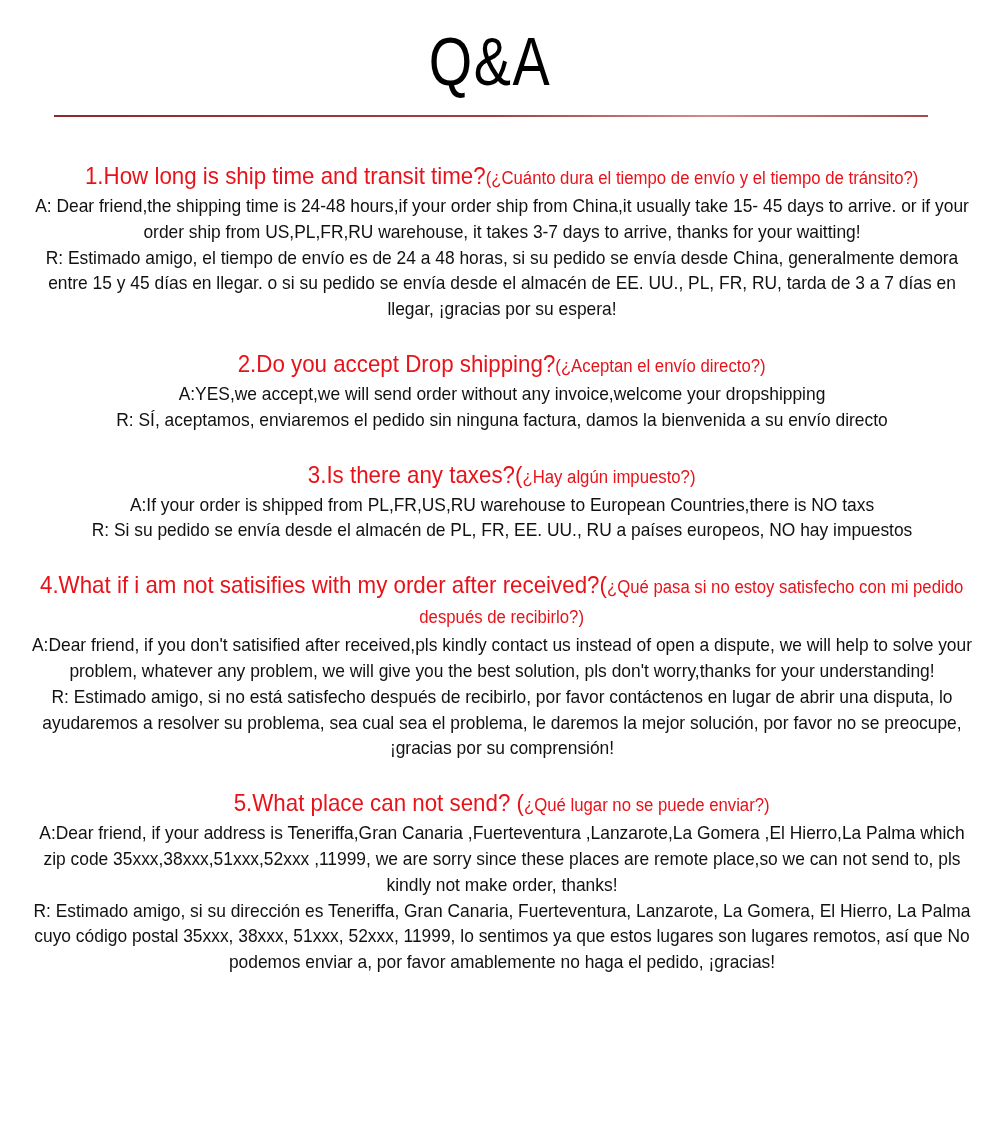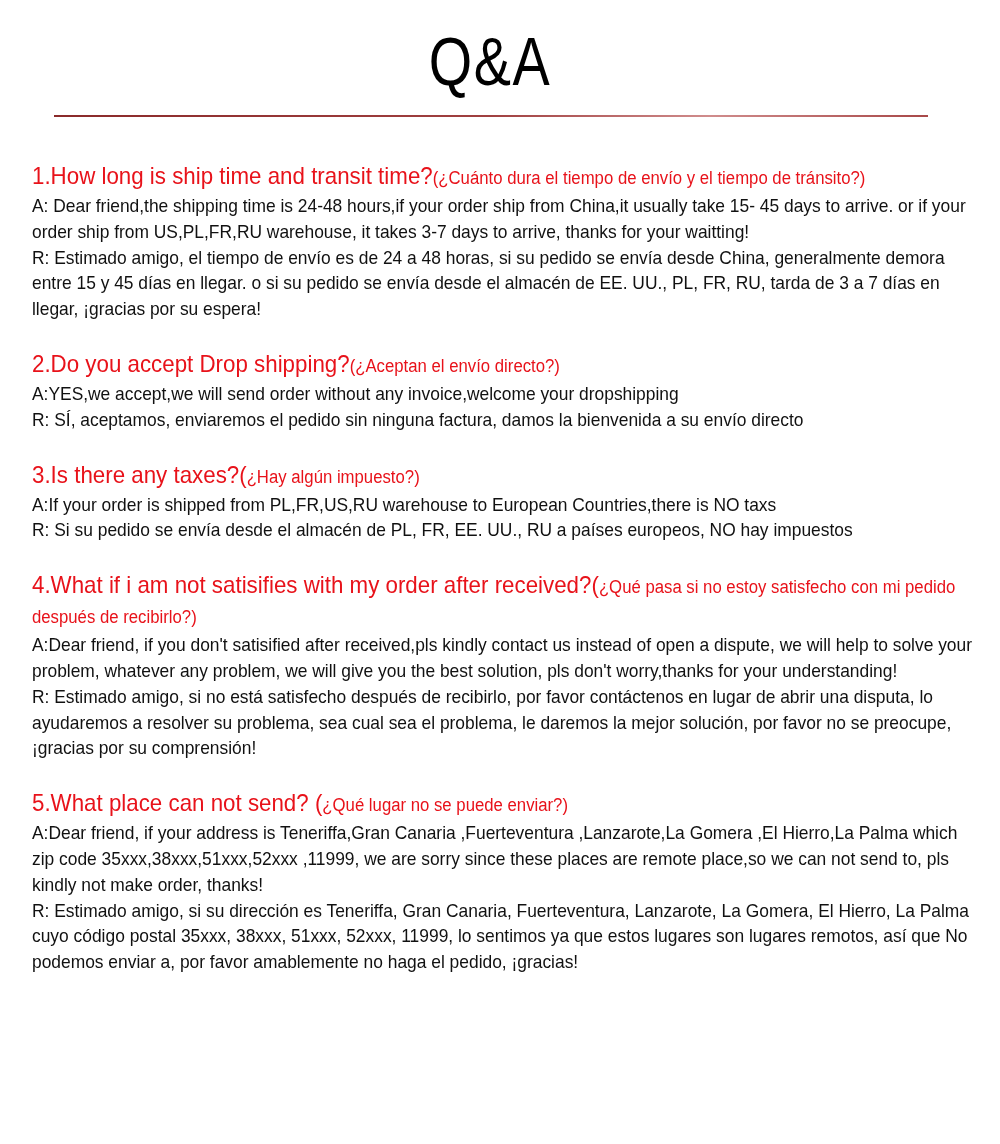--- a/index.html
+++ b/index.html
@@ -8,21 +8,21 @@
     position: absolute; left: 0; top: 22px; width: 980px; text-align: center;
     font-family: "Liberation Sans", sans-serif; font-size: 68px; color: #000;
     transform: scaleX(0.82); transform-origin: 490px 0; letter-spacing: 2px;
   }
   .rule {
     position: absolute; left: 54px; top: 115px; width: 874px; height: 2px;
     background: linear-gradient(90deg, #8a2a2a 0%, #a04040 50%, #d08c8c 75%, #a84848 100%);
   }
   .content {
     position: absolute; left: 32px; top: 162px; width: 940px;
-    font-family: "Liberation Sans", sans-serif; color: #111;
+    font-family: "Liberation Sans", sans-serif; color: #111; text-align: center;
   }
   .qa { margin-bottom: 28px; }
   .q {
     color: #e8121a; font-size: 24px; line-height: 28px; margin-bottom: 1px;
     transform: scaleX(0.93); transform-origin: 0 0; width: 1010px;
   }
   .q .es { font-size: 18px; }
   .txt { font-size: 18.5px; line-height: 25.8px; transform: scaleX(0.94); transform-origin: 0 0; width: 1000px; }
 </style>
 </head>

